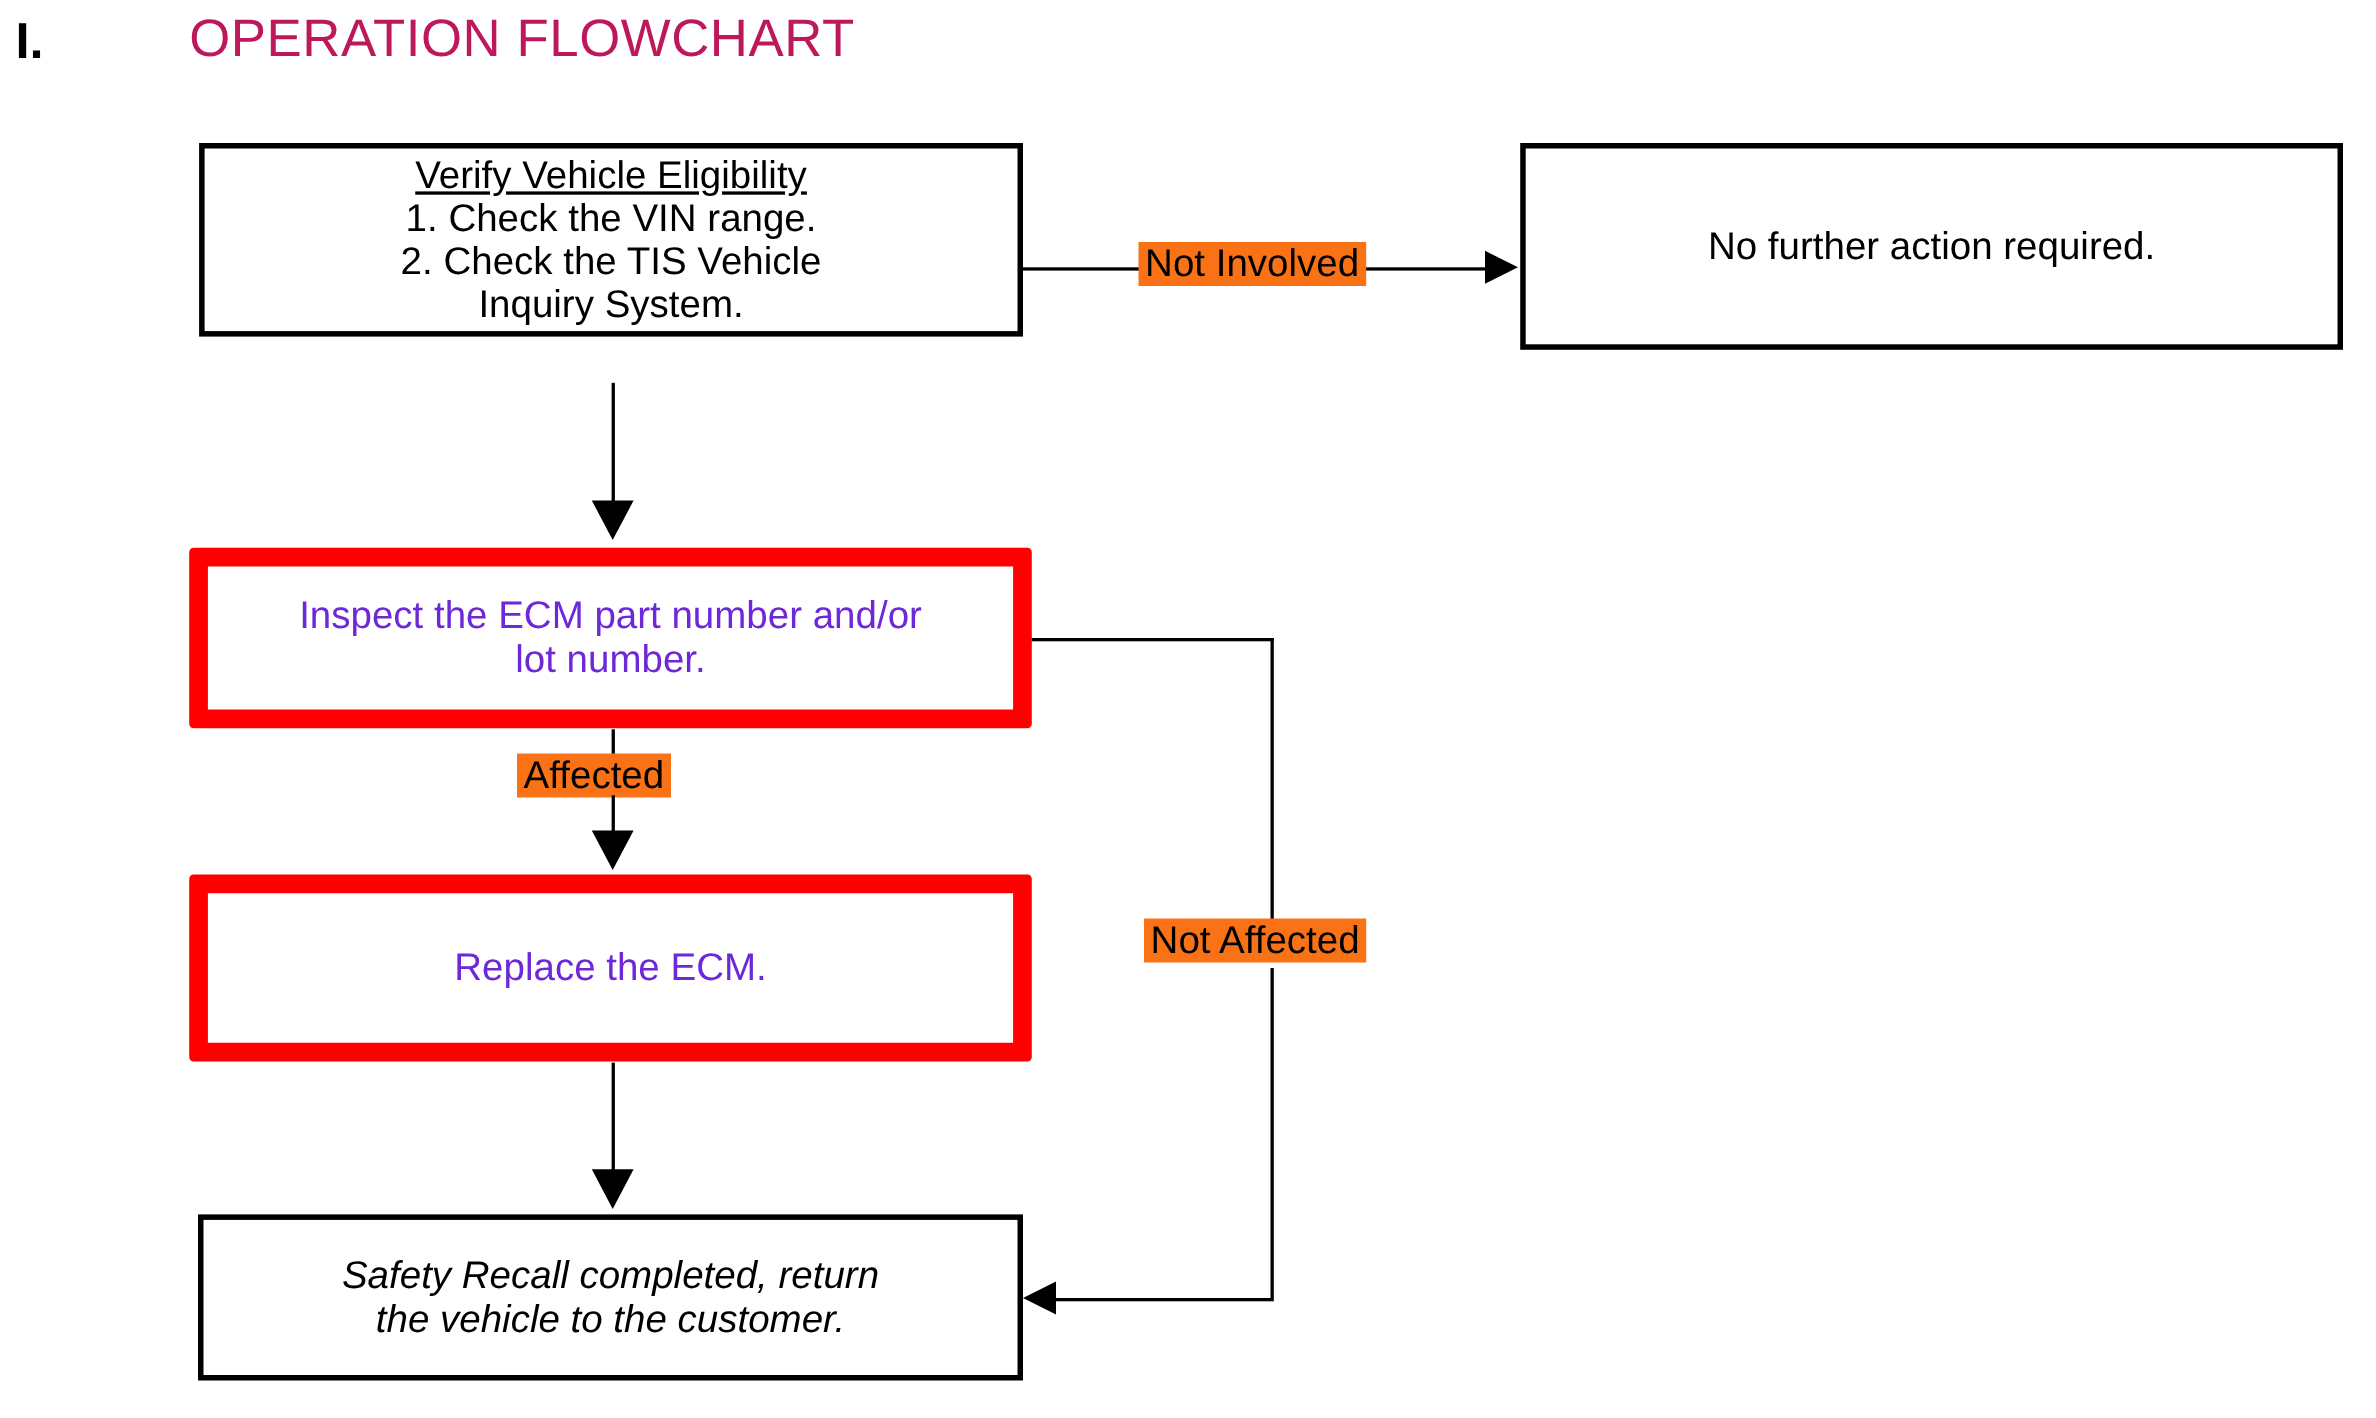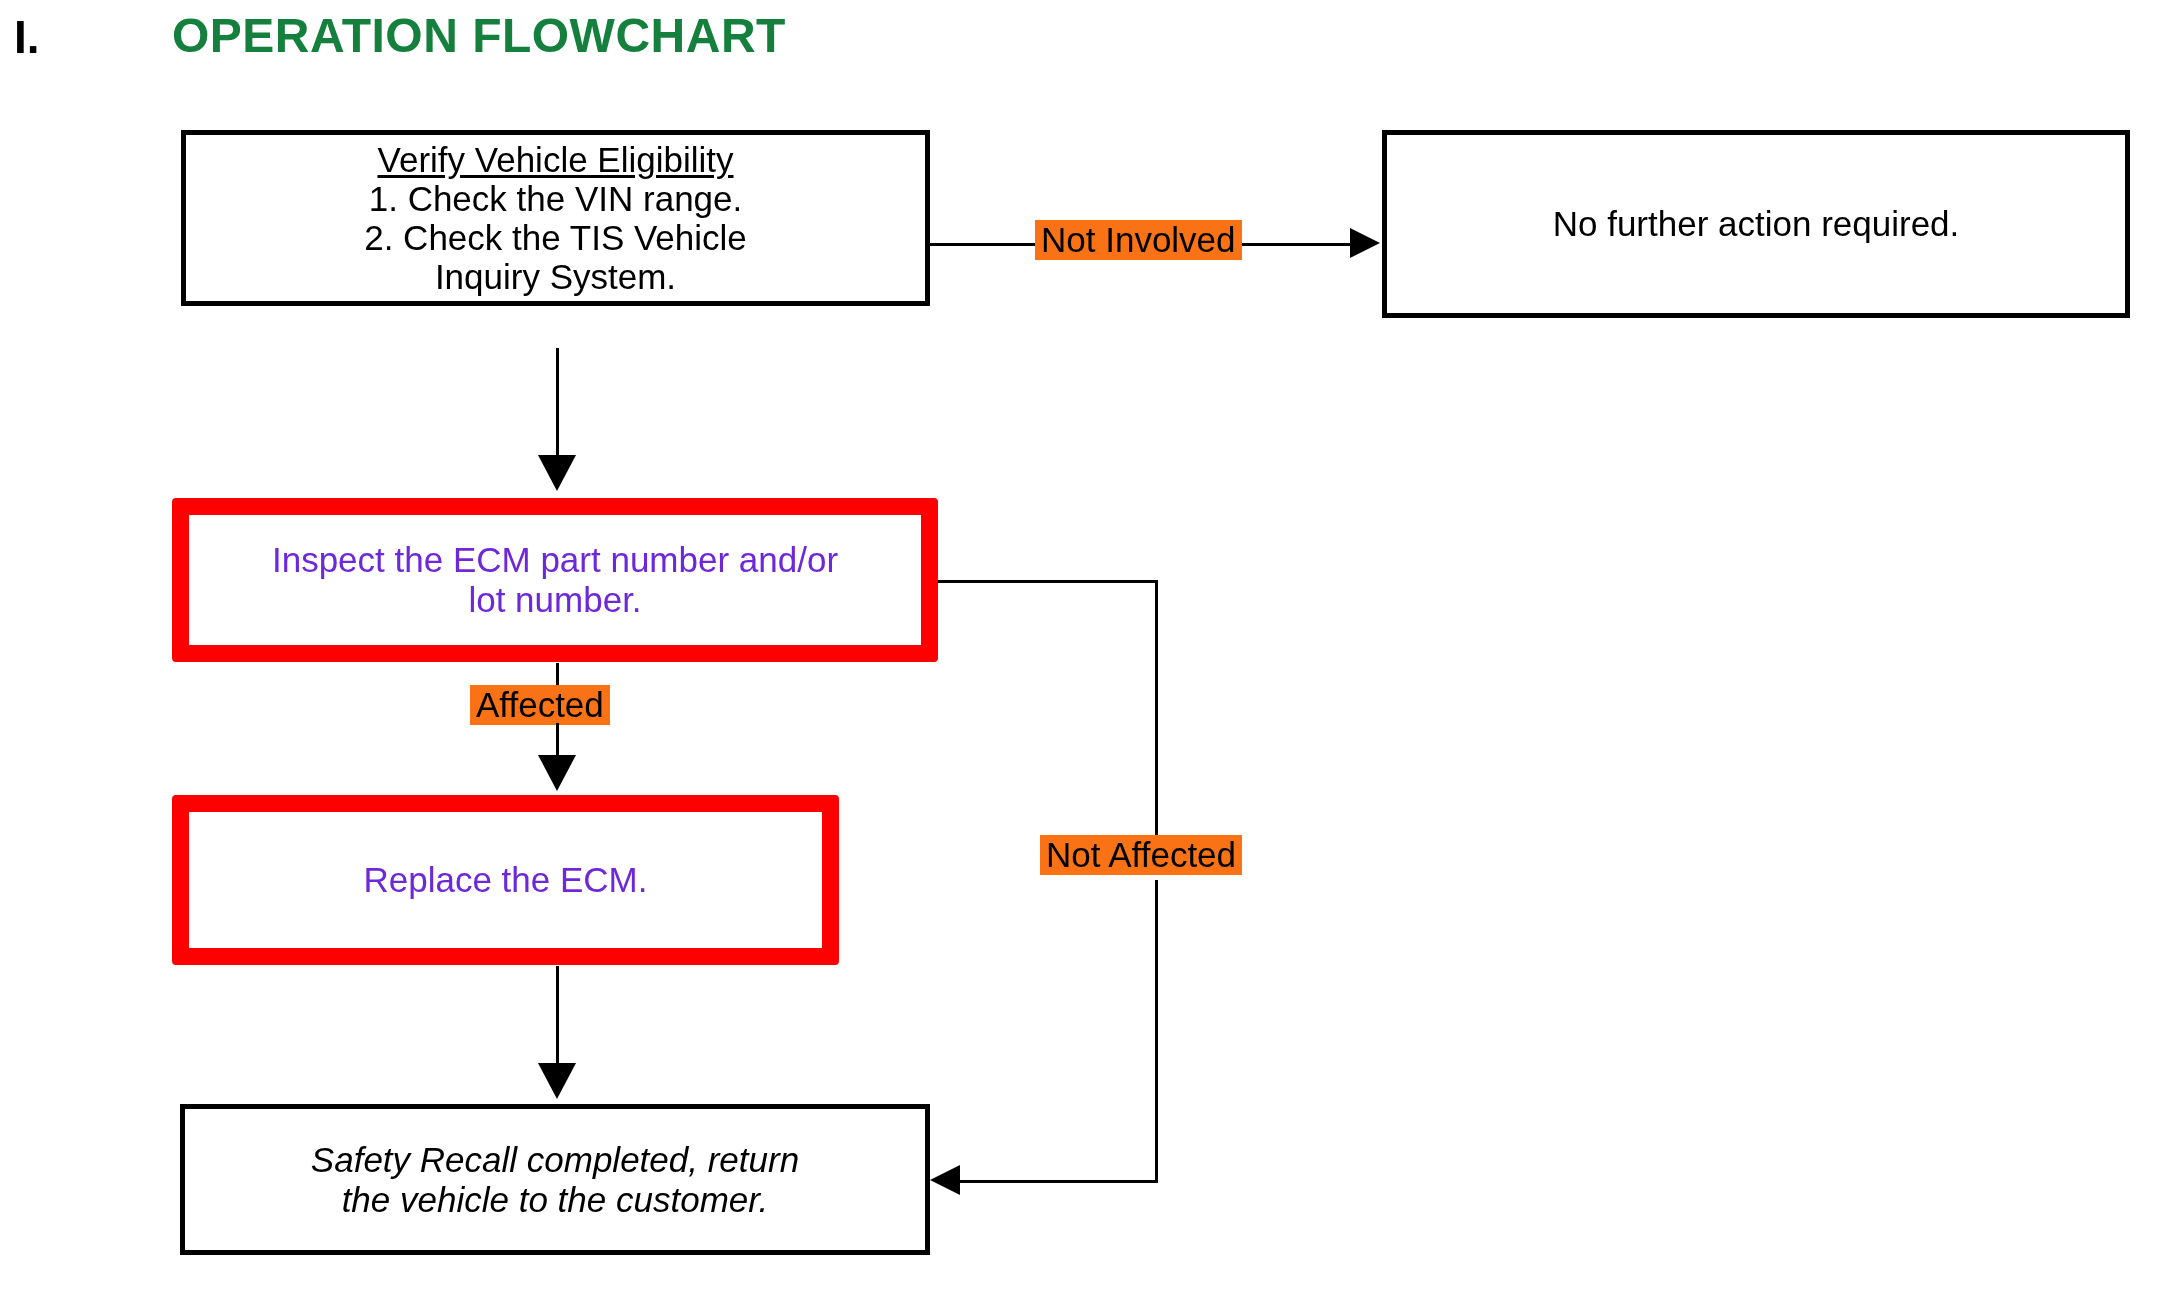--- a/index.html
+++ b/index.html
@@ -24,22 +24,22 @@
     font-size: 46px;
     font-weight: bold;
     color: #000000;
     letter-spacing: 0px;
   }
   .title-text {
     position: absolute;
     left: 172px;
     top: 8px;
     font-size: 48px;
-    font-weight: bold;
-    color: #15803d;
+    font-weight: normal;
+    color: #be185d;
     letter-spacing: 0.5px;
     white-space: nowrap;
   }
 
   
   .node {
     position: absolute;
     box-sizing: border-box;
     display: flex;
     align-items: center;
@@ -67,21 +67,21 @@
   }
   .u-line {
     text-decoration: underline;
     text-underline-offset: 3px;
   }
 
   
   #box-verify      { left: 181px;  top: 130px;  width: 749px;  height: 176px; }
   #box-no-action   { left: 1382px; top: 130px;  width: 748px;  height: 188px; }
   #box-inspect     { left: 172px;  top: 498px;  width: 766px;  height: 164px; }
-  #box-replace     { left: 172px;  top: 795px;  width: 667px;  height: 170px; }
+  #box-replace     { left: 172px;  top: 795px;  width: 766px;  height: 170px; }
   #box-complete    { left: 180px;  top: 1104px; width: 750px;  height: 151px; font-style: italic; }
 
   
   .line-h {
     position: absolute;
     height: 0;
     border-top: 3px solid #000000;
   }
   .line-v {
     position: absolute;

